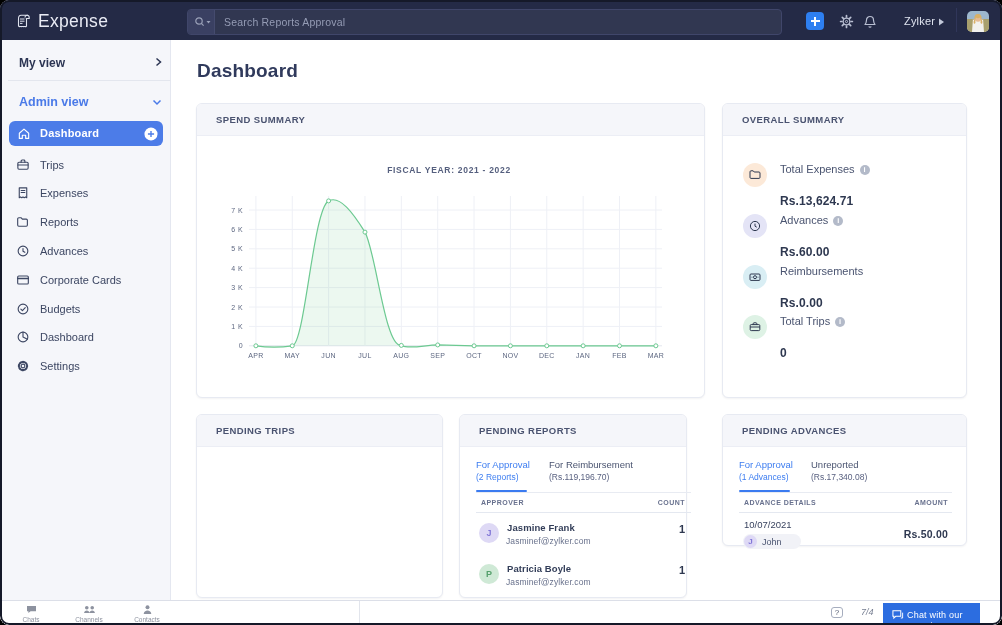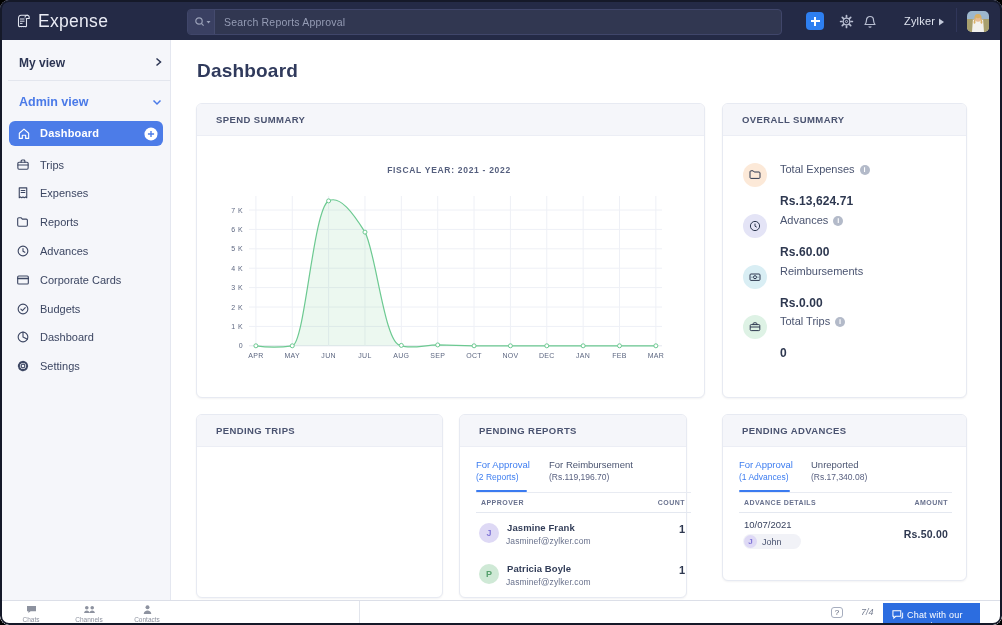--- a/index.html
+++ b/index.html
@@ -331,21 +331,21 @@
     <div class="abs" style="left:19px;top:108px;width:20px;height:20px;border-radius:50%;background:#ded9f5;color:#8378d8;font-size:9px;font-weight:bold;text-align:center;line-height:20px">J</div>
     <div class="abs" style="left:47px;top:107px;font-size:9.5px;font-weight:bold;color:#323d58;letter-spacing:0.1px">Jasmine Frank</div>
     <div class="abs" style="left:46px;top:120.5px;font-size:8.5px;color:#68718c;letter-spacing:0.1px">Jasminef@zylker.com</div>
     <div class="abs" style="left:180px;top:108px;width:45px;text-align:right;font-size:11px;font-weight:bold;color:#2e3850">1</div>
     <div class="abs" style="left:19px;top:149px;width:20px;height:20px;border-radius:50%;background:#cfe9d6;color:#55a06c;font-size:9px;font-weight:bold;text-align:center;line-height:20px">P</div>
     <div class="abs" style="left:47px;top:148px;font-size:9.5px;font-weight:bold;color:#323d58;letter-spacing:0.1px">Patricia Boyle</div>
     <div class="abs" style="left:46px;top:161.5px;font-size:8.5px;color:#68718c;letter-spacing:0.1px">Jasminef@zylker.com</div>
     <div class="abs" style="left:180px;top:149px;width:45px;text-align:right;font-size:11px;font-weight:bold;color:#2e3850">1</div>
   </div>
 
-  <div class="card" style="left:722px;top:414px;width:245px;height:167px;">
+  <div class="card" style="left:722px;top:414px;width:245px;height:132px;">
     <div class="card-h">
         <span>PENDING ADVANCES</span>
       </div>
     <div class="abs" style="left:16px;top:44px">
         <div class="tab-a">For Approval</div>
         <div class="tab-sub">(1 Advances)</div>
       </div>
     <div class="abs" style="left:88px;top:44px">
         <div class="tab-b">Unreported</div>
         <div class="tab-sub2">(Rs.17,340.08)</div>

